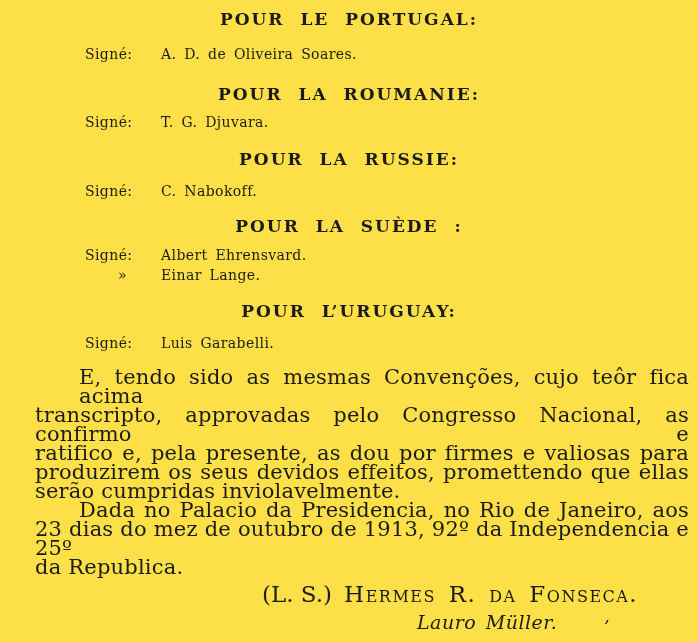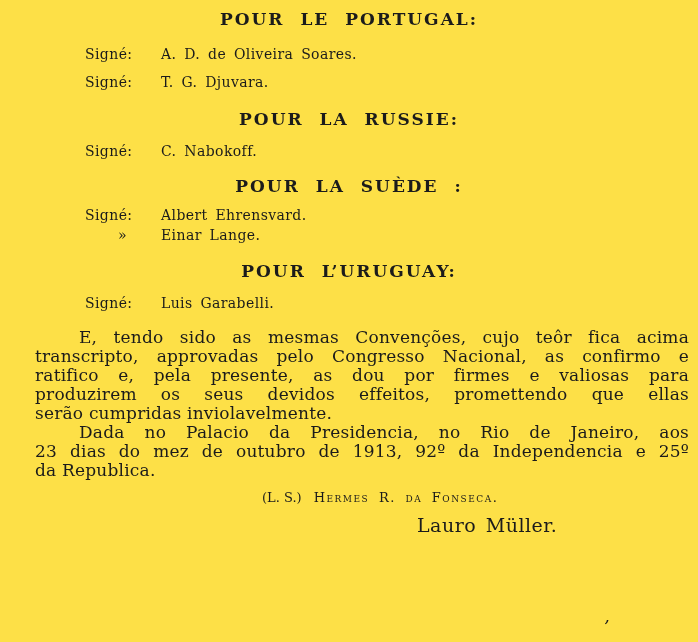--- a/index.html
+++ b/index.html
@@ -26,46 +26,47 @@
     margin-left: 85px;
     font-size: 14px;
     line-height: 20px;
     letter-spacing: 0.4px;
   }
   .sig-label { flex: none; width: 76px; }
   .sig-label.ditto { padding-left: 33px; box-sizing: border-box; }
   .sig-name { word-spacing: 3px; }
   .body-text {
     padding: 0 9px 0 35px;
-    font-size: 17px;
+    font-size: 21px;
     letter-spacing: 0.2px;
   }
   .jline {
     line-height: 19px;
     text-align: justify;
     text-align-last: justify;
   }
   .lline { line-height: 19px; text-align: left; }
   .indent { padding-left: 44px; }
   .seal-line {
     margin-top: 7px;
     margin-left: 262px;
-    font-size: 13px;
+    font-size: 23px;
     line-height: 21px;
     white-space: nowrap;
   }
   .seal-gap { display: inline-block; width: 12px; }
   .smallcaps {
     font-variant: small-caps;
     letter-spacing: 1.5px;
     word-spacing: 4px;
   }
   .minister-line {
     margin-top: 6px;
     margin-left: 417px;
+    font-style: italic;
     font-size: 19px;
     line-height: 22px;
     letter-spacing: 0.5px;
     word-spacing: 3px;
   }
   .ink-mark {
     position: absolute;
     left: 604px;
     top: 616px;
     font-size: 17px;
@@ -76,20 +77,21 @@
 <body>
 
 <div class="page">
 
   <h2 class="country-heading" style="margin-top:9px">POUR LE PORTUGAL:</h2>
   <div class="sig-row" style="margin-top:15px">
     <span class="sig-label">Signé:</span>
     <span class="sig-name">A. D. de Oliveira Soares.</span>
   </div>
 
+  <h2 class="country-heading" style="margin-top:20px">POUR LA ROUMANIE:</h2>
   <div class="sig-row" style="margin-top:8px">
     <span class="sig-label">Signé:</span>
     <span class="sig-name">T. G. Djuvara.</span>
   </div>
 
   <h2 class="country-heading" style="margin-top:17px">POUR LA RUSSIE:</h2>
   <div class="sig-row" style="margin-top:12px">
     <span class="sig-label">Signé:</span>
     <span class="sig-name">C. Nabokoff.</span>
   </div>

